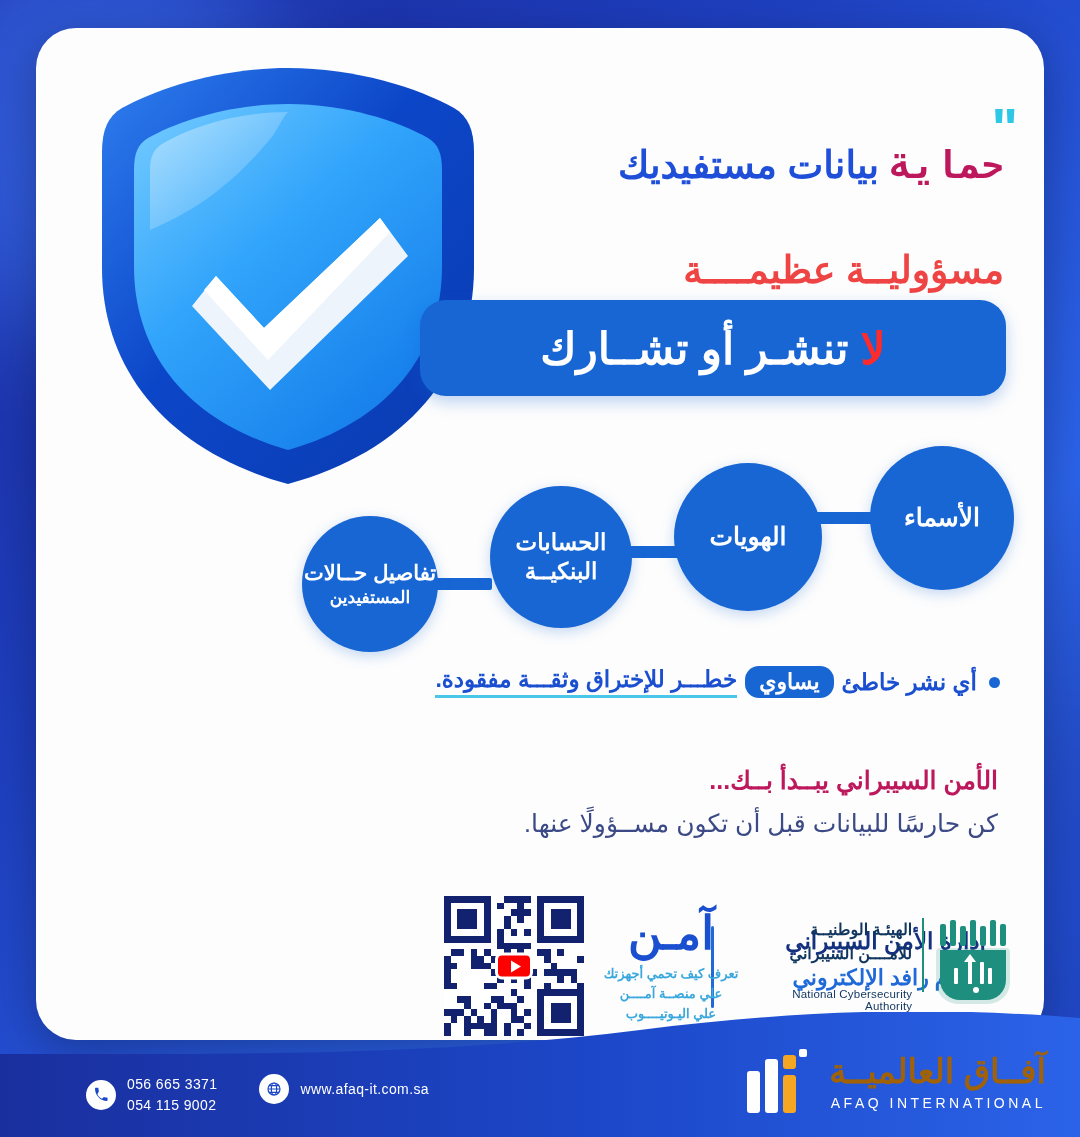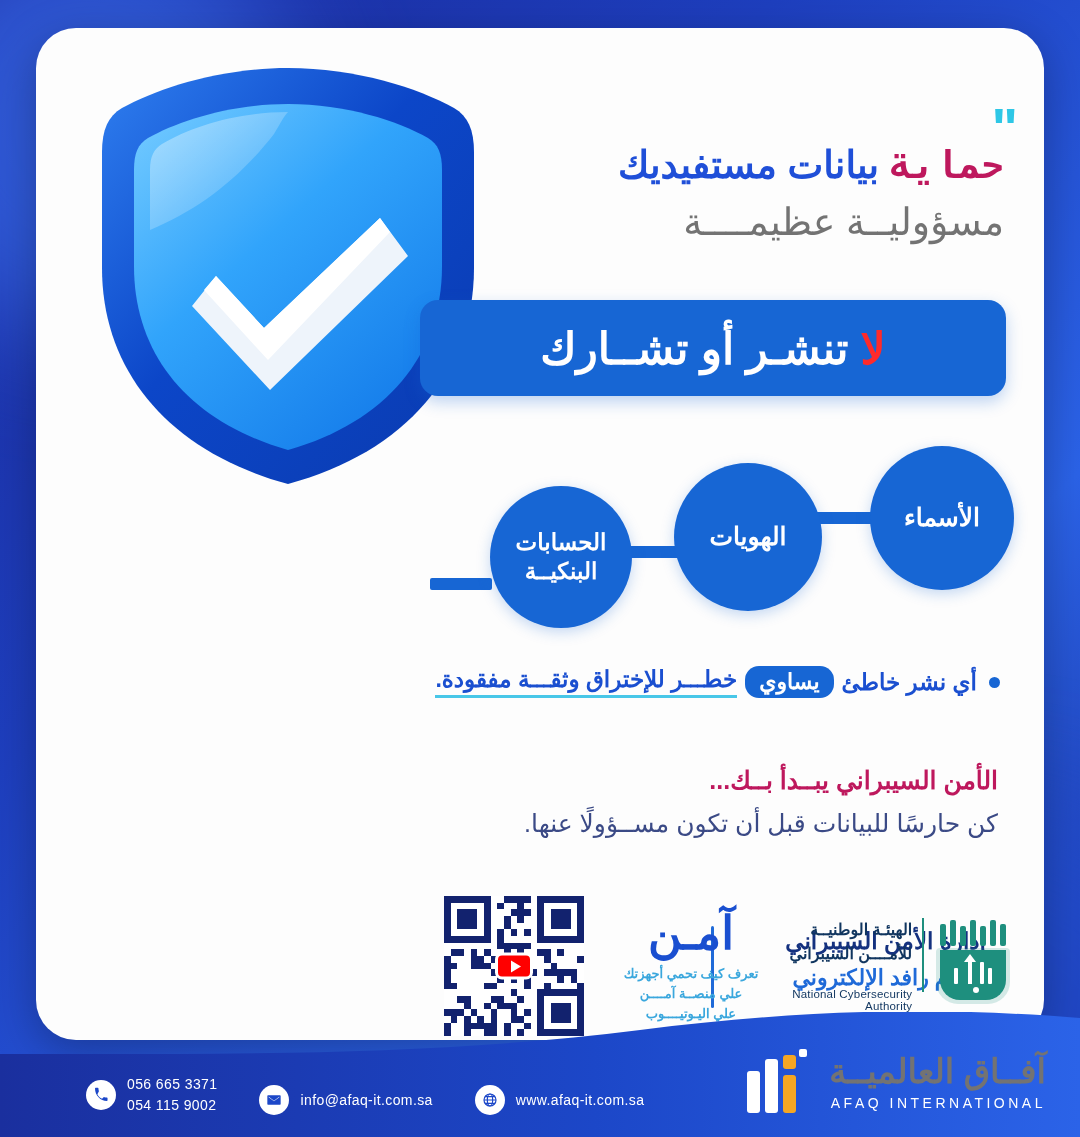--- a/index.html
+++ b/index.html
@@ -36,31 +36,31 @@
   .shield-svg { width: 100%; height: 100%; display: block; }
 
   
   .headline {
     position: absolute; right: 40px; top: 110px; width: 580px;
     text-align: right; direction: rtl;
     line-height: 1.45;
   }
   .headline .l1 { font-size: 38px; font-weight: bold; color: #1f4fd8; white-space: nowrap; }
   .headline .l1 .hl { color: #be185d; font-family: Liberation Mono, monospace; }
-  .headline .l2 { font-size: 38px; font-weight: normal; color: #737373; letter-spacing: 1px; }
+  .headline .l2 { font-size: 38px; font-weight: bold; color: #ef4444; letter-spacing: 1px; margin-top: 48px; }
   .quote-mark {
     position: absolute; right: -14px; top: -38px;
     font-size: 56px; color: #2ec7e6; font-weight: bold; line-height: 1;
   }
 
   .banner {
     position: absolute; right: 38px; top: 272px;
     width: 586px; height: 96px;
     background: #1766d4;
-    border-radius: 18px;
+    border-radius: 26px;
     display: flex; align-items: center; justify-content: center;
     box-shadow: 0 6px 16px rgba(23,102,212,.28);
   }
   .banner-text { color: #ffffff; font-size: 44px; font-weight: bold; letter-spacing: 1px; }
   .banner-text .accent { color: #ff2a2a; }
 
   
   .chain { position: absolute; left: 60px; top: 400px; width: 920px; height: 230px; }
   .connector {
     position: absolute; height: 12px; background: #1766d4; border-radius: 2px;
@@ -134,62 +134,62 @@
     display: flex; align-items: center; justify-content: center;
     border: 3px solid #fff;
   }
   .yt-badge::after {
     content: ""; width: 0; height: 0;
     border-left: 10px solid #fff; border-top: 6px solid transparent; border-bottom: 6px solid transparent;
     margin-left: 3px;
   }
 
   
-  .amn { position: absolute; left: 560px; top: 878px; width: 150px; text-align: center; direction: rtl; margin-left: 20px; }
+  .amn { position: absolute; left: 560px; top: 878px; width: 150px; text-align: center; direction: rtl; }
   .amn .amn-word { font-size: 46px; font-weight: bold; color: #1a4fd0; letter-spacing: -1px; }
   .amn .amn-sub { font-size: 13px; color: #3aa7dd; line-height: 1.55; margin-top: 4px; font-weight: bold; }
 
   
   .nca { position: absolute; left: 726px; top: 890px; width: 256px; height: 110px; display: flex; align-items: flex-start; gap: 10px; direction: rtl; }
   .nca-mark { width: 84px; height: 92px; flex: none; }
   .nca-text { text-align: right; direction: rtl; }
   .nca-text .n1 { font-size: 16px; font-weight: bold; color: #10355f; line-height: 1.5; }
   .nca-text .n2 { font-size: 11.5px; color: #10355f; margin-top: 22px; letter-spacing: .2px; }
   .nca-divider { width: 2px; height: 74px; background: #1e8f7e; }
 
   
   .bottom-bar {
     position: absolute; left: 0; bottom: 0; width: 1080px; height: 125px;
   }
   .bar-wave {
     position: absolute; left: 0; bottom: 0; width: 1080px; height: 125px;
   }
   .contact-row {
     position: absolute; left: 86px; bottom: 22px;
-    display: flex; align-items: flex-end; gap: 42px; direction: ltr;
+    display: flex; align-items: flex-start; gap: 42px; direction: ltr;
   }
   .contact {
     display: flex; align-items: center; gap: 11px;
     color: #ffffff; font-size: 14px; letter-spacing: .4px;
   }
   .cicon {
     width: 30px; height: 30px; border-radius: 50%;
     background: #ffffff; display: flex; align-items: center; justify-content: center;
     flex: none;
   }
   .cicon svg { display: block; }
   .phone-lines { line-height: 1.45; }
 
   .afaq-logo {
     position: absolute; right: 34px; bottom: 18px;
     display: flex; align-items: center; gap: 14px; direction: rtl;
   }
   .afaq-mark { width: 74px; height: 74px; flex: none; }
   .afaq-txt { text-align: right; }
-  .afaq-ar { font-size: 34px; font-weight: bold; color: #737373; line-height: 1; letter-spacing: -1px; }
+  .afaq-ar { font-size: 34px; font-weight: bold; color: #a16207; line-height: 1; letter-spacing: -1px; }
   .afaq-en { font-size: 14px; color: #ffffff; letter-spacing: 3.5px; margin-top: 7px; direction: ltr; text-align: right; }
 </style>
 </head>
 <body>
 
 <div class="bg-glow-a"></div>
 <div class="bg-glow-b"></div>
 
 <div class="card">
 
@@ -245,20 +245,26 @@
 
     <div class="node node-0">
       <span>الأسماء</span>
     </div>
     <div class="node node-1">
       <span>الهويات</span>
     </div>
     <div class="node node-2">
       <span>الحسابات البنكيــة</span>
     </div>
+    <div class="node node-3">
+      <div>
+        <span>تفاصيل حــالات</span>
+        <span class="sm">المستفيدين</span>
+      </div>
+    </div>
   </div>
 
   <div class="bullet-row">
     <span class="bullet-dot"></span>
     <span>أي نشر خاطئ</span>
     <span class="pill">يساوي</span>
     <span class="underlined">خطـــر للإختراق وثقـــة مفقودة.</span>
   </div>
 
   <div class="closing">
@@ -777,28 +783,20 @@
         <svg width="16" height="16" viewBox="0 0 24 24" fill="#1c47c8">
             <path d="M6.6 10.8c1.5 3 4 5.5 7 7l2.3-2.3c.3-.3.7-.4 1.1-.3 1.2.4 2.5.6 3.8.6.6 0 1 .4 1 1V20c0 .6-.4 1-1 1C11.4 21 3 12.6 3 2.2c0-.6.4-1 1-1h3.2c.6 0 1 .4 1 1 0 1.3.2 2.6.6 3.8.1.4 0 .8-.3 1.1L6.6 10.8z"></path>
           </svg>
       </span>
       <span class="phone-lines">
         <span>056 665 3371</span><br>
         <span>054 115 9002</span>
       </span>
     </div>
 
-    <div class="contact">
-      <span class="cicon">
-        <svg width="16" height="16" viewBox="0 0 24 24" fill="#1c47c8">
-            <path d="M3 5h18c.6 0 1 .4 1 1v12c0 .6-.4 1-1 1H3c-.6 0-1-.4-1-1V6c0-.6.4-1 1-1zm9 8L4.3 7.2 4 7v1l8 6 8-6V7l-.3.2L12 13z"></path>
-          </svg>
-      </span>
-      <span>info@afaq-it.com.sa</span>
-    </div>
 
     <div class="contact">
       <span class="cicon">
         <svg width="16" height="16" viewBox="0 0 24 24" fill="none" stroke="#1c47c8" stroke-width="1.8">
           <circle cx="12" cy="12" r="9"></circle>
             <ellipse cx="12" cy="12" rx="4" ry="9"></ellipse>
             <path d="M3 12h18M4.5 7h15M4.5 17h15"></path>
         </svg>
       </span>
       <span>www.afaq-it.com.sa</span>

